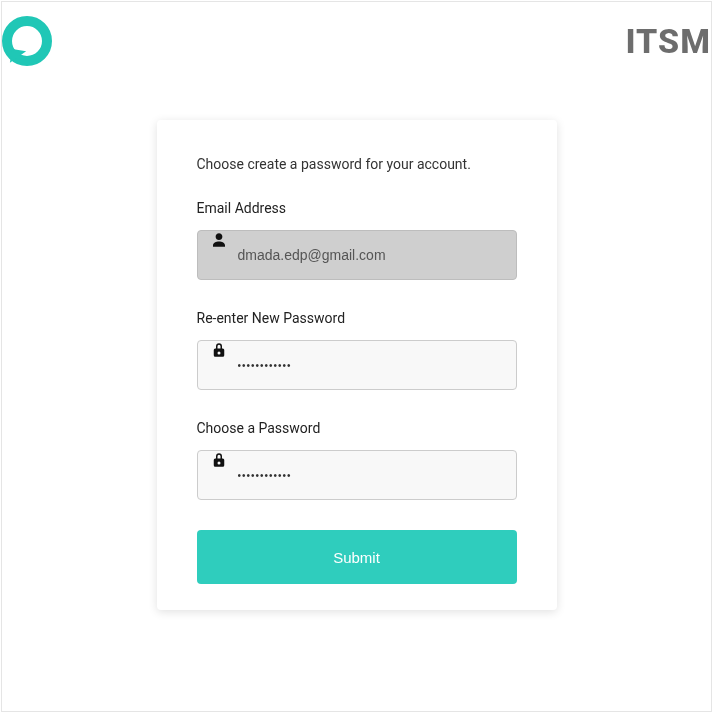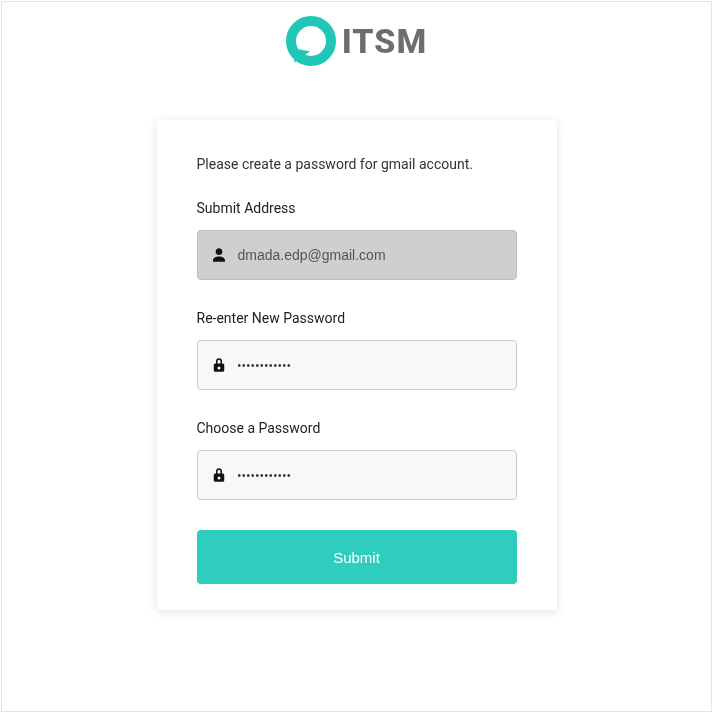--- a/index.html
+++ b/index.html
@@ -13,21 +13,21 @@
     .page {
       border: 1px solid #e5e5e5;
       width: 711px;
       height: 711px;
       margin: 1px;
       position: relative;
     }
     .logo-wrap {
       display: flex;
       align-items: center;
-      justify-content: center;
+      justify-content: space-between;
       gap: 6px;
       padding-top: 14px;
       padding-bottom: 6px;
     }
     .logo-icon {
       width: 50px;
       height: 50px;
       position: relative;
     }
     .logo-ring {
@@ -66,21 +66,21 @@
       font-size: 14px;
       margin-bottom: 28px;
     }
     .field-label {
       color: #222;
       font-size: 14px;
       margin-bottom: 14px;
     }
     .input-wrap {
       display: flex;
-      align-items: center;
+      align-items: flex-start;
       gap: 10px;
       border: 1px solid #ccc;
       border-radius: 4px;
       padding: 0 12px;
       height: 50px;
       background: #f8f8f8;
       margin-bottom: 30px;
     }
     .input-wrap.readonly {
       background: #cfcfcf;
@@ -130,24 +130,24 @@
   <div class="logo-wrap">
     <div class="logo-icon">
       <div class="logo-ring"></div>
       <div class="logo-tail"></div>
     </div>
     <div class="logo-text">ITSM</div>
   </div>
 
   <div class="card">
 
-    <p class="instruction">Please create a password for gmail account.</p>
+    <p class="instruction">Choose create a password for your account.</p>
 
     <div>
-      <div class="field-label">Submit Address</div>
+      <div class="field-label">Email Address</div>
       <div class="input-wrap readonly">
         <span class="icon">
           <svg viewBox="0 0 24 24" fill="#111">
               <path d="M12 12c2.5 0 4.5-2 4.5-4.5S14.5 3 12 3 7.5 5 7.5 7.5 9.5 12 12 12zm0 2c-4 0-8 2-8 5v2h16v-2c0-3-4-5-8-5z"></path>
             </svg>
         </span>
         <input type="text" readonly="" value="dmada.edp@gmail.com" style="">
       </div>
     </div>
 

